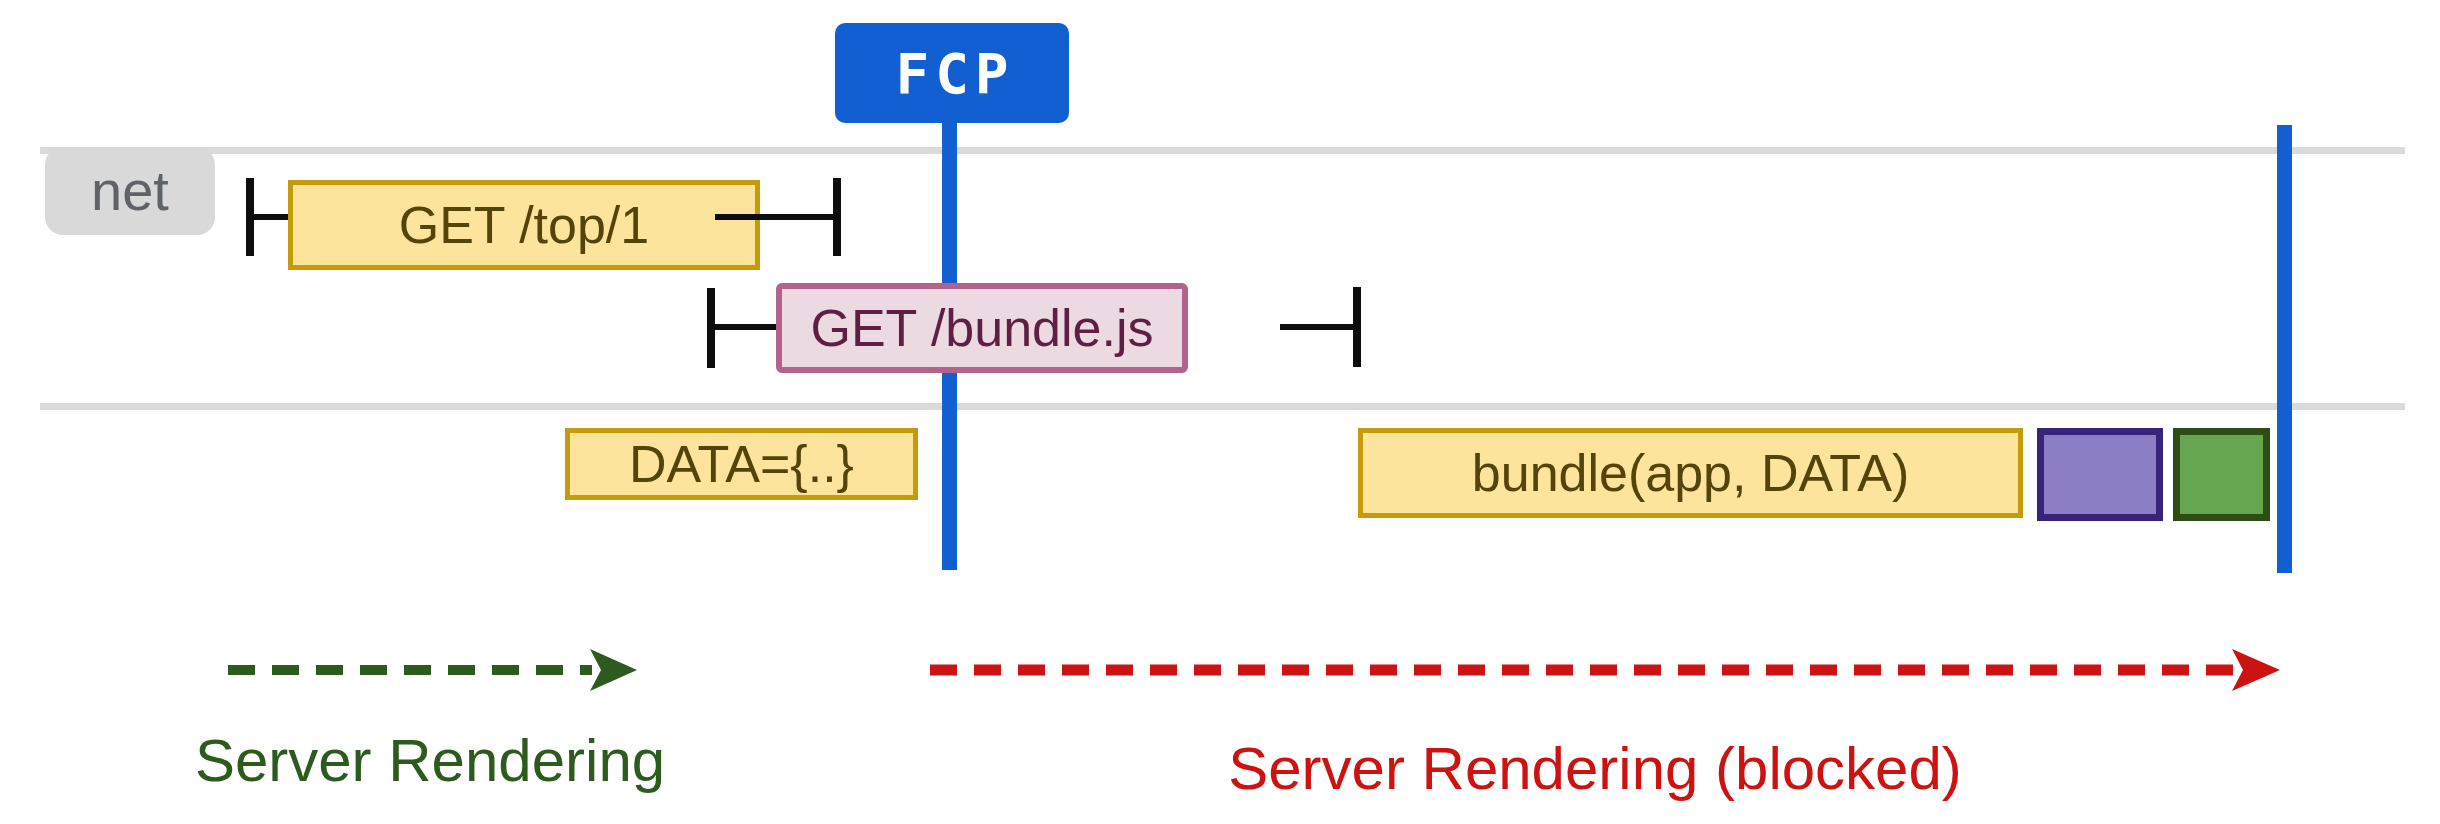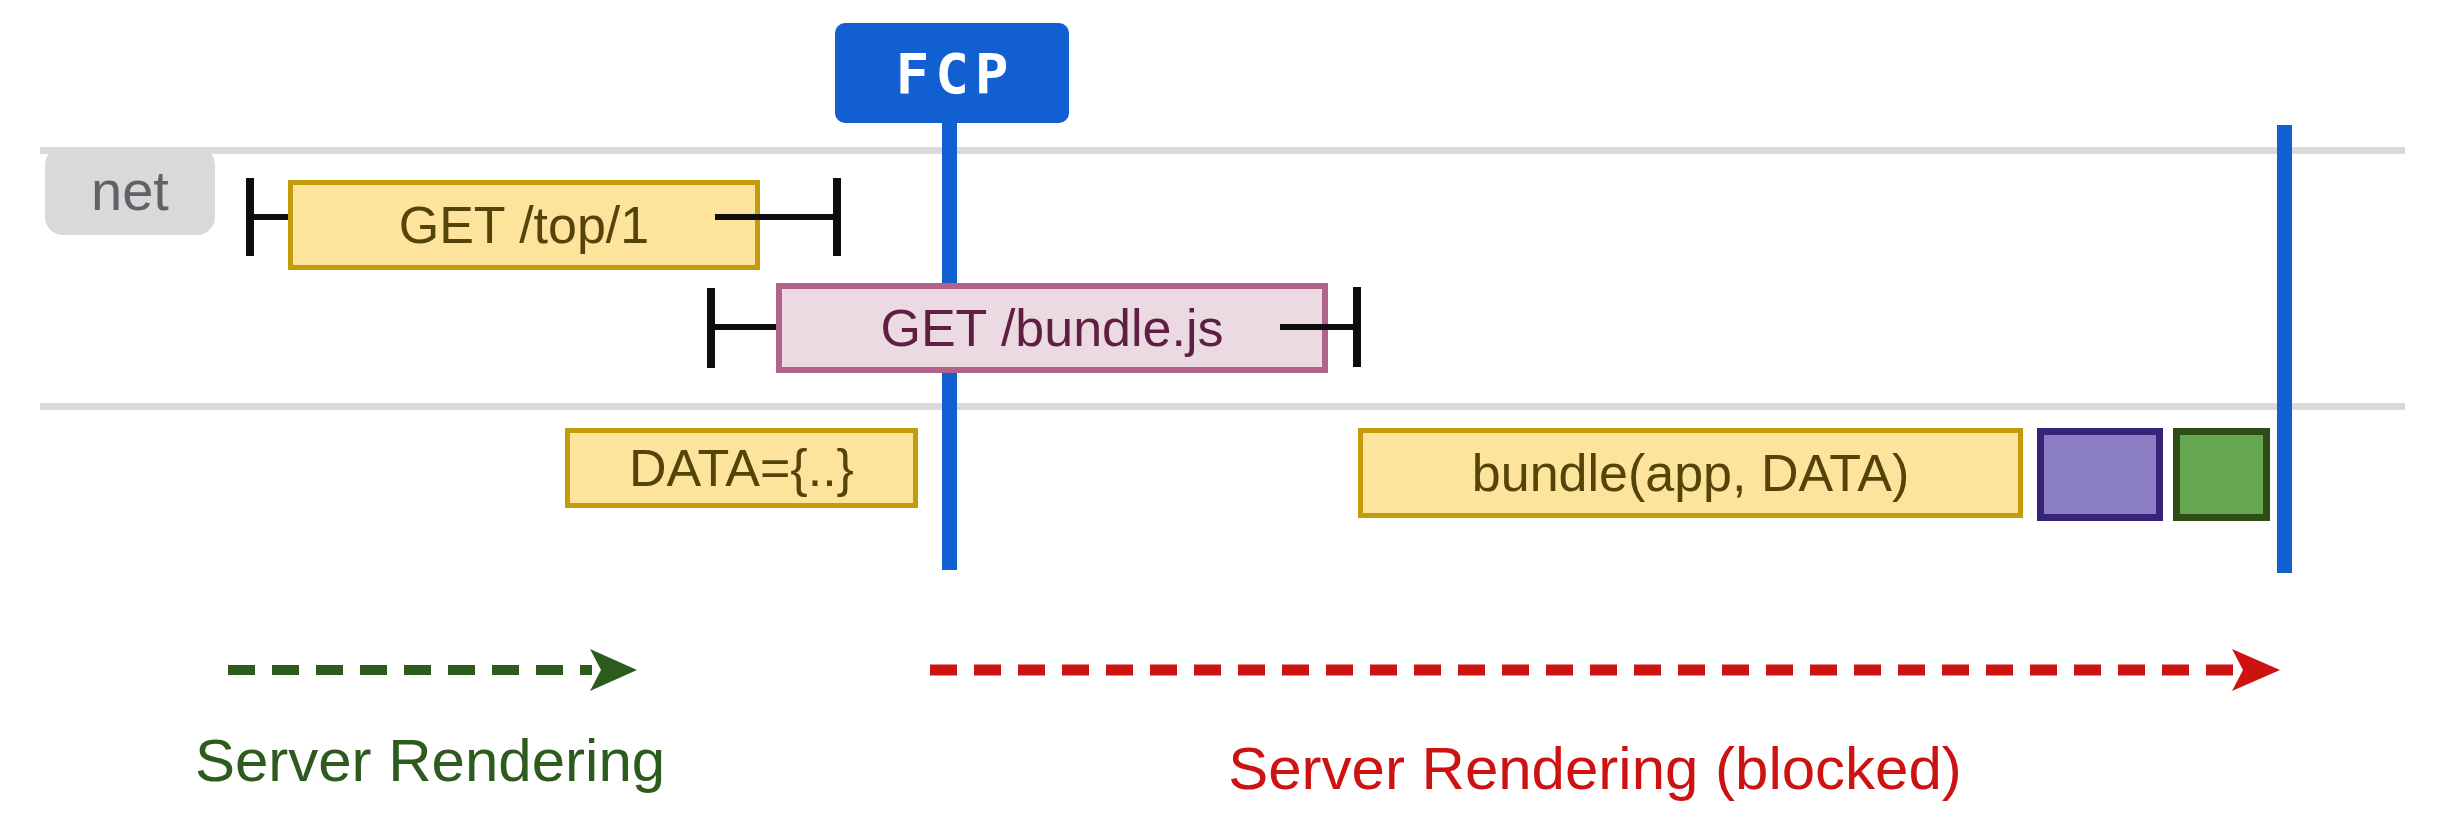--- a/index.html
+++ b/index.html
@@ -65,27 +65,27 @@
   <div class="tick" style="left:246px;top:178px;height:78px;"></div>
   <div class="whisker" style="left:254px;top:214px;width:34px;"></div>
   <div class="task yellow" style="left:288px;top:172px;width:472px;height:90px;margin-top:8px;">
     <span>GET /top/1</span>
   </div>
   <div class="whisker" style="left:715px;top:214px;width:118px;"></div>
   <div class="tick" style="left:833px;top:178px;height:78px;"></div>
 
   <div class="tick" style="left:707px;top:288px;height:80px;"></div>
   <div class="whisker" style="left:715px;top:324px;width:61px;"></div>
-  <div class="task pink" style="left:776px;top:283px;width:552px;height:90px;">
+  <div class="task pink" style="left:776px;top:283px;width:412px;height:90px;border-radius:6px;">
     <span>GET /bundle.js</span>
   </div>
   <div class="whisker" style="left:1280px;top:324px;width:73px;"></div>
   <div class="tick" style="left:1353px;top:287px;height:80px;"></div>
 
-  <div class="task yellow" style="left:565px;top:428px;width:353px;height:80px;">
+  <div class="task yellow" style="left:565px;top:428px;width:353px;height:72px;">
     <span>DATA={..}</span>
   </div>
   <div class="task yellow" style="left:1358px;top:428px;width:665px;height:90px;">
     <span>bundle(app, DATA)</span>
   </div>
   <div class="task purple" style="left:2037px;top:428px;width:126px;height:93px;"></div>
   <div class="task green" style="left:2173px;top:428px;width:97px;height:93px;"></div>
 
   <svg class="phase-arrow" style="left:220px;top:644px;" width="430" height="52" viewBox="0 0 430 52">
     <line x1="8" y1="26" x2="372" y2="26" stroke="#2d5b1e" stroke-width="10" stroke-dasharray="27 17"></line>

